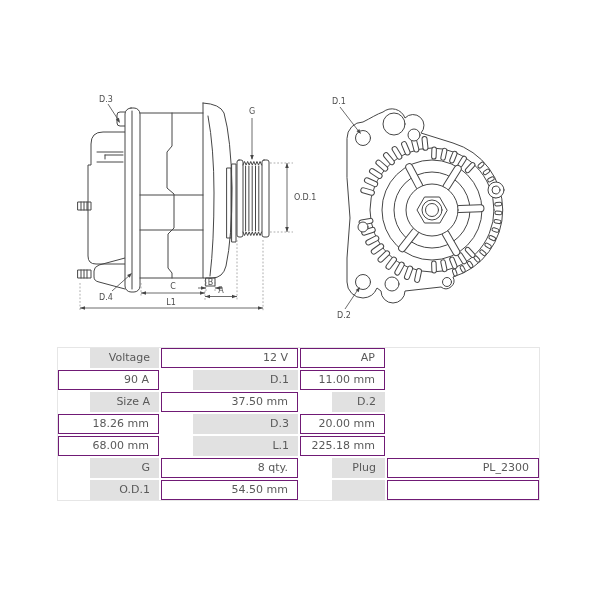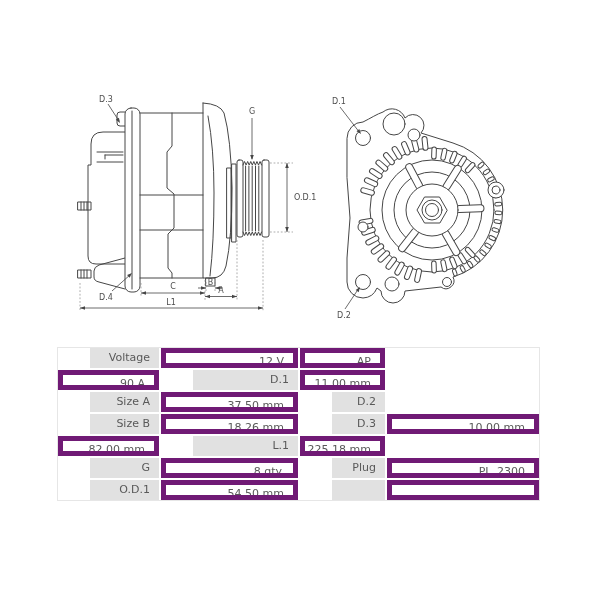--- a/index.html
+++ b/index.html
@@ -10,21 +10,21 @@
   svg .thin{stroke:#464646;stroke-width:.8;fill:none;}
   svg .dot{stroke:#8a8a8a;stroke-width:.7;fill:none;stroke-dasharray:1.8 1.8;}
   svg .wfill{fill:#ffffff;}
   svg text{fill:#4d4d4d;font-family:"DejaVu Sans",sans-serif;font-size:8px;}
   .spec-table{position:absolute;left:57px;top:347px;width:481px;display:flex;
               flex-direction:column;gap:2px;border:1px solid #e6e6e6;background:#fff;}
   .spec-row{display:grid;grid-template-columns:101px 137px 85px 152px;gap:2px;}
   .cell{height:20px;line-height:20px;font-size:11px;color:#595959;text-align:right;
         padding-right:9px;box-sizing:border-box;overflow:hidden;}
   .lbl{background:#e1e1e1;margin-left:32px;}
-  .val{background:#ffffff;border:5px solid #701a75;line-height:18px;}
+  .val{background:#ffffff;border:1px solid #701a75;line-height:18px;}
 </style>
 </head>
 <body>
 
 <div class="canvas">
 
   <svg style="left:75px;top:88px" width="250" height="245" viewBox="0 0 250 245">
     <g class="ln">
 
       <path d="M50 44 L28 44 Q16 44 16 56 L16 77 L13 77 L13 168 Q13 176 21 176 L50 176"></path>
@@ -210,27 +210,26 @@
       <div class="cell val">90 A</div>
       <div class="cell lbl">D.1</div>
       <div class="cell val">11.00 mm</div>
     </div>
     <div class="spec-row">
       <div class="cell lbl">Size A</div>
       <div class="cell val">37.50 mm</div>
       <div class="cell lbl">D.2</div>
     </div>
     <div class="spec-row">
-      <div class="cell lbl">Size B</div>
       <div class="cell val">18.26 mm</div>
       <div class="cell lbl">D.3</div>
-      <div class="cell val">10.00 mm</div>
-    </div>
-    <div class="spec-row">
-      <div class="cell val">82.00 mm</div>
+      <div class="cell val">20.00 mm</div>
+    </div>
+    <div class="spec-row">
+      <div class="cell val">68.00 mm</div>
       <div class="cell lbl">L.1</div>
       <div class="cell val">225.18 mm</div>
     </div>
     <div class="spec-row">
       <div class="cell lbl">G</div>
       <div class="cell val">8 qty.</div>
       <div class="cell lbl">Plug</div>
       <div class="cell val">PL_2300</div>
     </div>
     <div class="spec-row">

